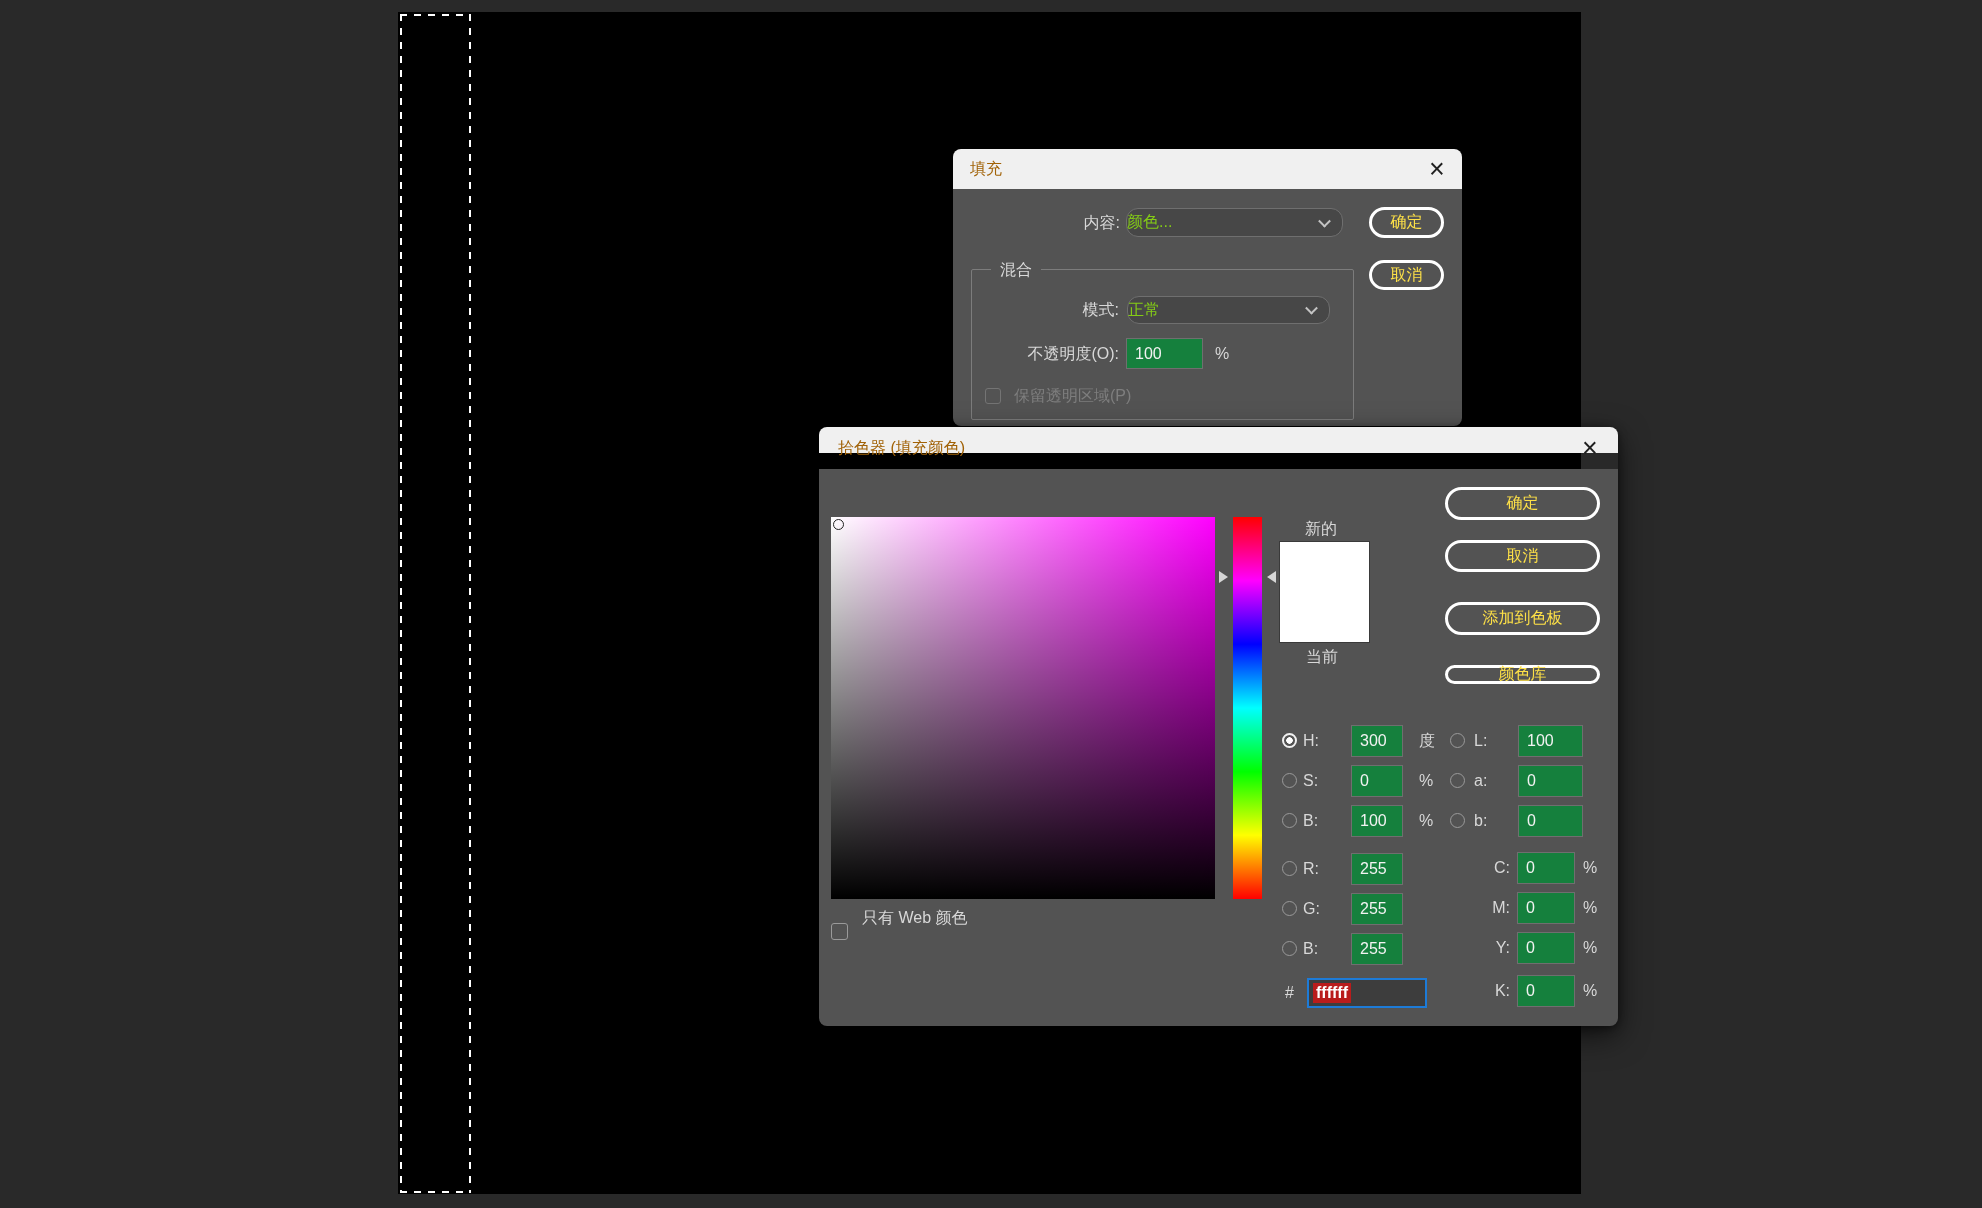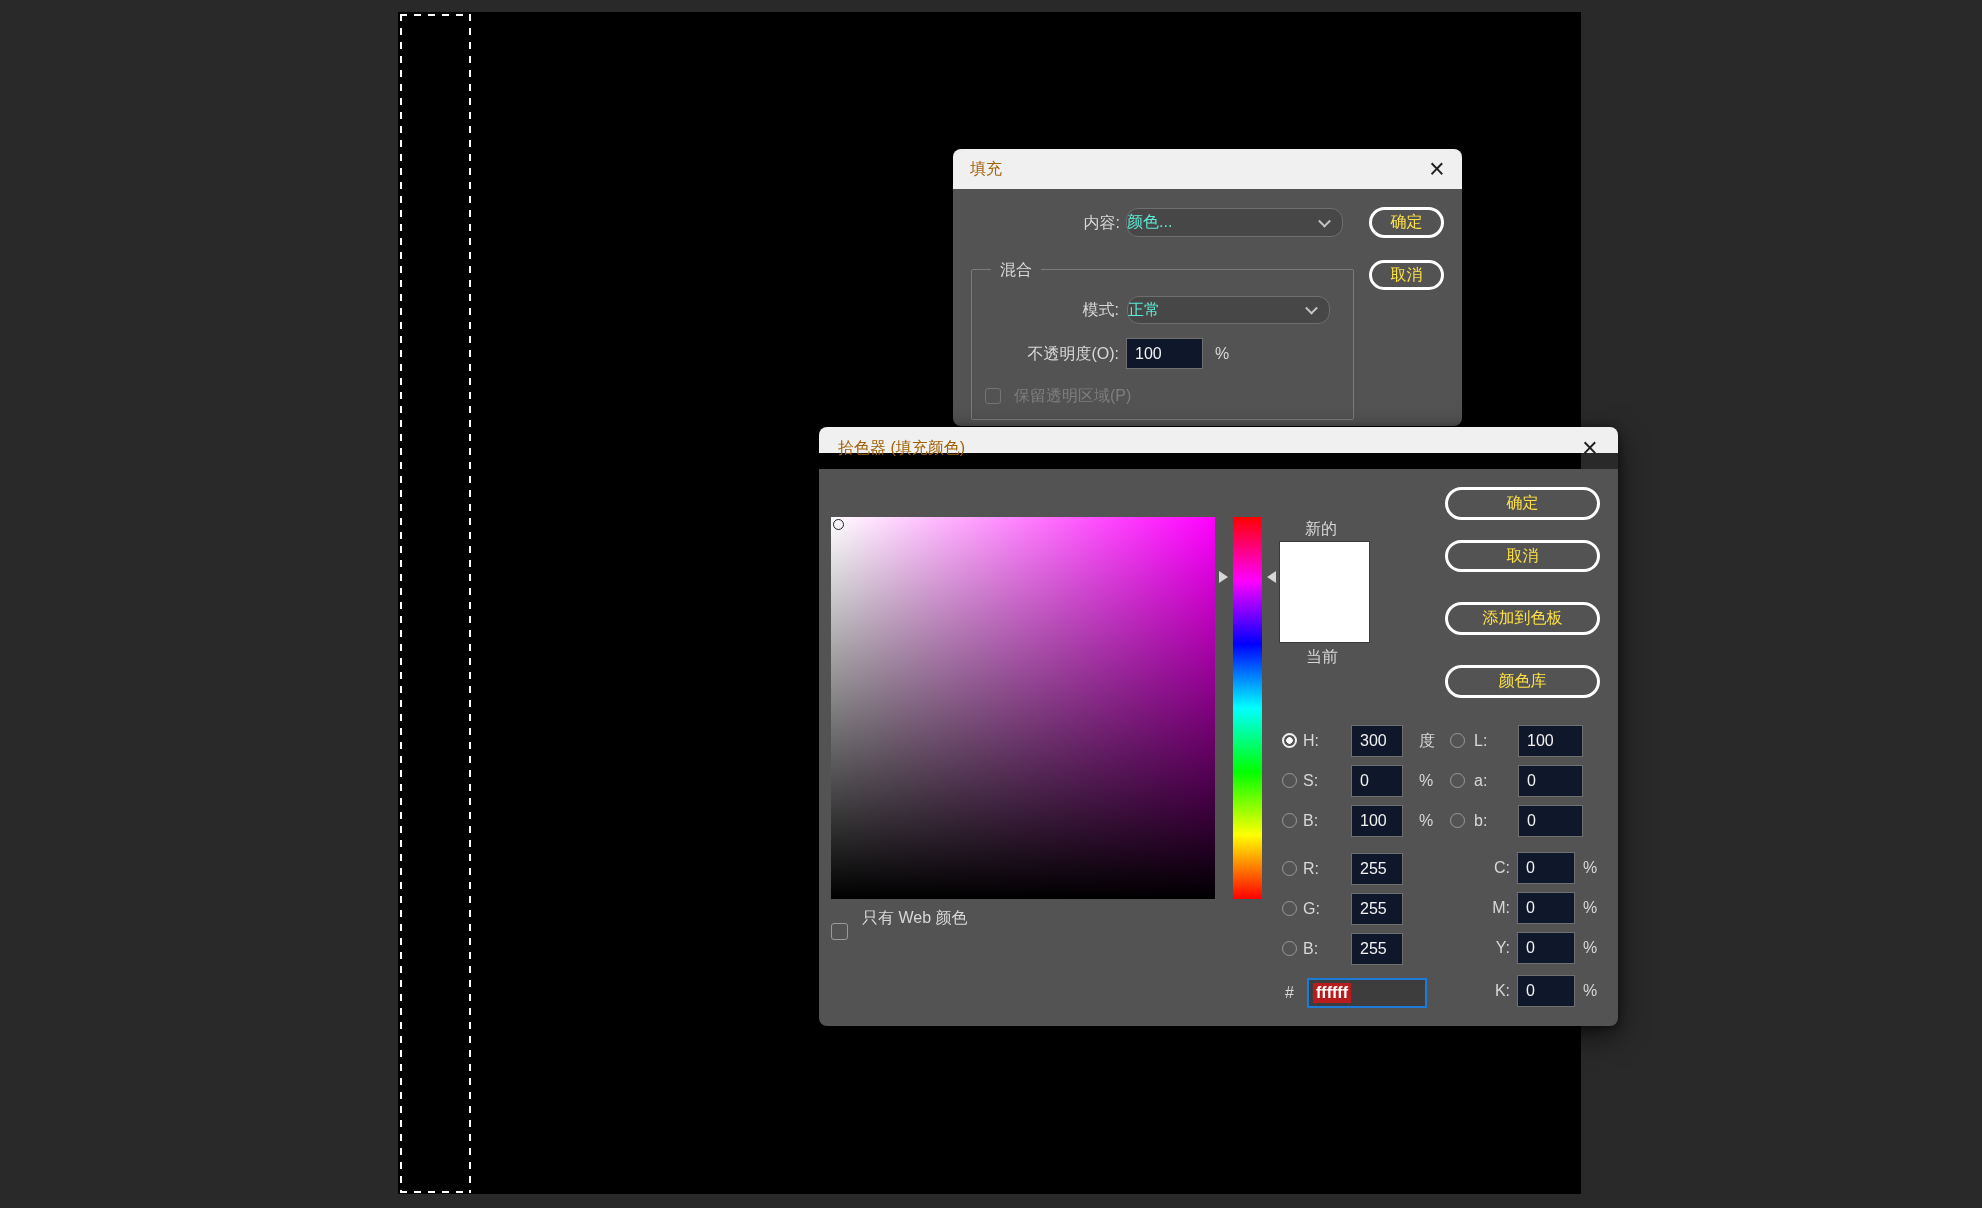--- a/index.html
+++ b/index.html
@@ -19,24 +19,24 @@
   
   .dialog{border-radius:9px;box-shadow:0 10px 30px rgba(0,0,0,.6),0 2px 8px rgba(0,0,0,.5);}
   .titlebar{position:absolute;left:0;top:0;right:0;background:#f0f0f0;border-radius:8px 8px 0 0;}
   .titletext{position:absolute;color:#a16207;font-size:16px;}
   .close{position:absolute;color:#1f1f1f;font-size:27px;font-weight:300;line-height:30px;width:32px;text-align:center;cursor:default;}
   .dlgbody{position:absolute;left:0;right:0;bottom:0;background:#535353;border-radius:0 0 8px 8px;}
 
   .label{position:absolute;color:#d8d8d8;font-size:16px;white-space:nowrap;}
   .disabled{color:#7e7e7e;}
 
-  .ddown{position:absolute;background:#474747;border:1px solid #6f6f6f;border-radius:12px;color:#5eead4;font-size:16px;display:flex;align-items:center;padding-left:0;box-sizing:border-box;}
+  .ddown{position:absolute;background:#474747;border:1px solid #6f6f6f;border-radius:12px;color:#84cc16;font-size:16px;display:flex;align-items:center;padding-left:0;box-sizing:border-box;}
   .chev{position:absolute;right:13px;top:50%;width:7px;height:7px;border-right:2px solid #c4c4c4;border-bottom:2px solid #c4c4c4;transform:translateY(-70%) rotate(45deg);}
 
-  .valbox{position:absolute;background:#0f172a;border:1px solid #6f6f6f;color:#f2f2f2;font-size:16px;display:flex;align-items:center;padding-left:8px;box-sizing:border-box;}
+  .valbox{position:absolute;background:#15803d;border:1px solid #6f6f6f;color:#f2f2f2;font-size:16px;display:flex;align-items:center;padding-left:8px;box-sizing:border-box;}
 
   .pill{position:absolute;border:3px solid #ffffff;border-radius:17px;color:#fde047;font-size:16px;display:flex;align-items:center;justify-content:center;background:transparent;box-sizing:border-box;}
 
   .group{position:absolute;border:1px solid #7c7c7c;border-radius:2px;}
   .group-label{position:absolute;top:-10px;left:19px;background:#535353;padding:0 9px;color:#dadada;font-size:16px;}
 
   .radio{position:absolute;width:15px;height:15px;border:1px solid #9a9a9a;border-radius:50%;box-sizing:border-box;background:transparent;}
   .radio.sel{border:2px solid #f0f0f0;background:radial-gradient(circle,#ffffff 0 3px,rgba(0,0,0,0) 3.5px);}
   .checkbox{position:absolute;width:16px;height:16px;border:1px solid #9a9a9a;border-radius:3px;box-sizing:border-box;background:transparent;}
   .checkbox.dis{border-color:#747474;}
@@ -115,21 +115,21 @@
     <div class="label" style="left:486px;top:50px;">新的</div>
     <div class="swatch" style="left:460px;top:72px;width:91px;height:102px;">
       <div class="swatch-half" style="top: 0px; background: rgb(255, 255, 255);"></div>
       <div class="swatch-half" style="bottom: 0px; background: rgb(255, 255, 255);"></div>
     </div>
     <div class="label" style="left:487px;top:178px;">当前</div>
 
     <div class="pill" style="left:626px;top:18px;width:155px;height:33px;">确定</div>
     <div class="pill" style="left:626px;top:71px;width:155px;height:32px;">取消</div>
     <div class="pill" style="left:626px;top:133px;width:155px;height:33px;">添加到色板</div>
-    <div class="pill" style="left:626px;top:196px;width:155px;height:33px;">颜色库</div>
+    <div class="pill" style="left:626px;top:196px;width:155px;height:19px;">颜色库</div>
 
     <div class="radio sel" style="left:463px;top:264px;"></div>
     <div class="label" style="left:484px;top:256px;line-height:32px;">H:</div>
     <div class="valbox" style="left:532px;top:256px;width:52px;height:32px;">
       <span>300</span>
       </div>
     <div class="unit" style="left:600px;top:256px;line-height:32px;">度</div>
 
     <div class="radio" style="left:463px;top:304px;"></div>
     <div class="label" style="left:484px;top:296px;line-height:32px;">S:</div>

